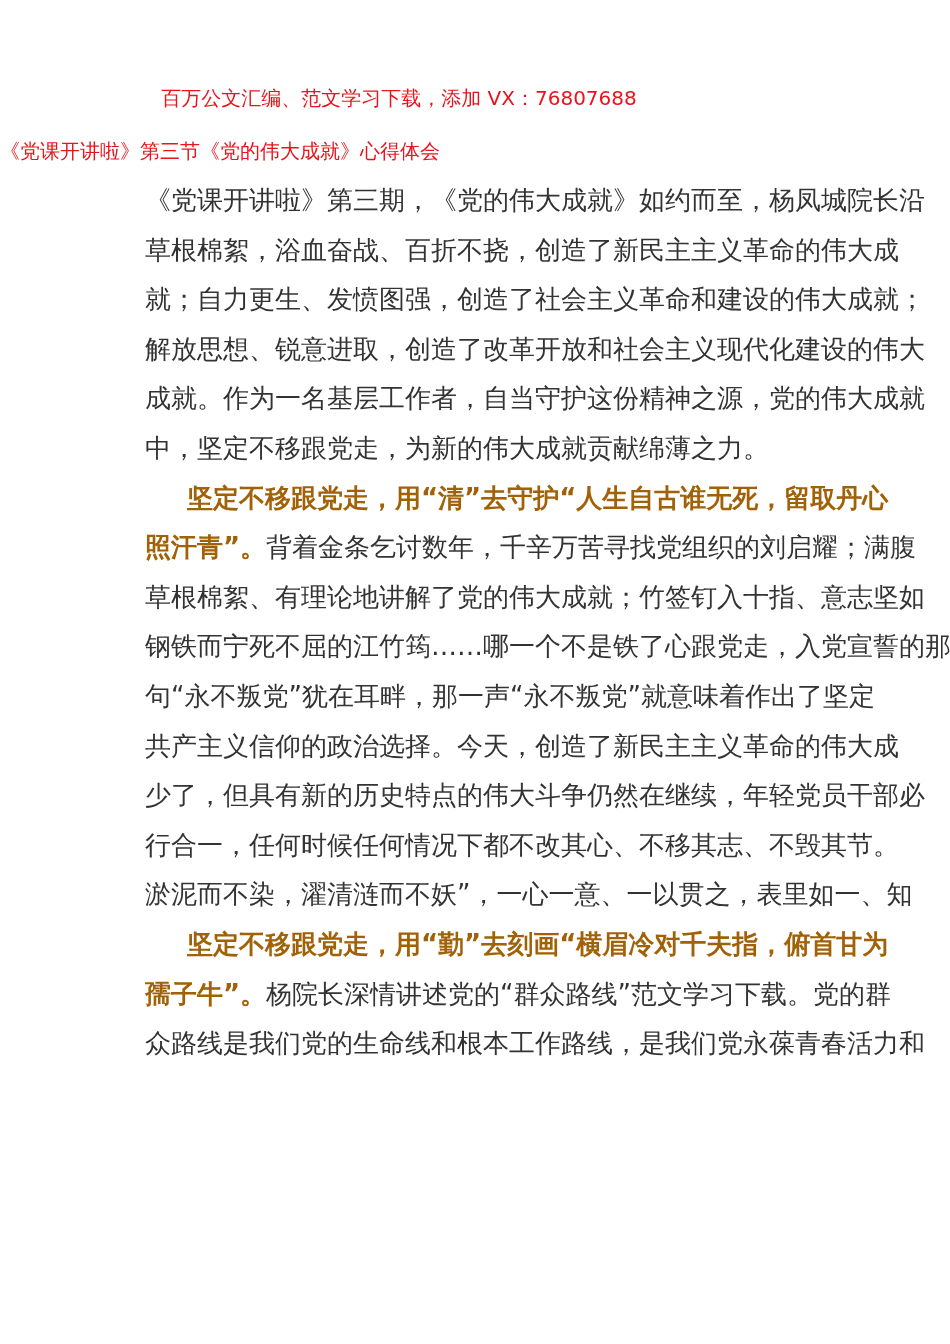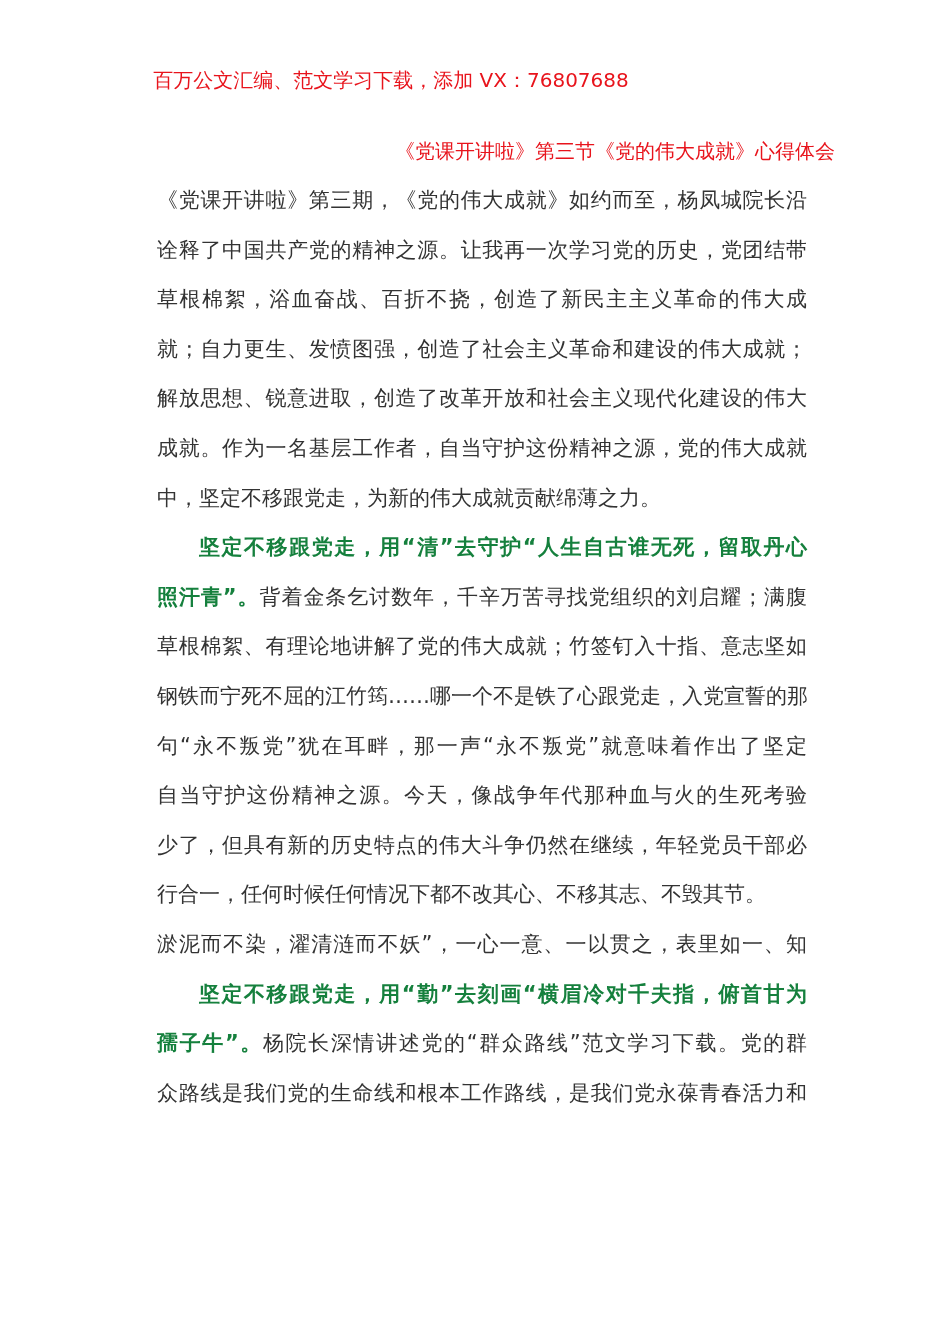--- a/index.html
+++ b/index.html
@@ -1,57 +1,56 @@
 <!DOCTYPE html>
 <html><head>
 <meta charset="utf-8">
 <style>
   html, body { margin: 0; padding: 0; background: #ffffff; }
   body { width: 950px; height: 1344px; overflow: hidden; position: relative;
          font-family: "DejaVu Sans", "Liberation Sans", sans-serif; }
   .page { position: absolute; left: 0; top: 0; width: 950px; height: 1344px; background: #fff; }
-  .header-banner { position: absolute; left: 0; width: 782px; top: 66px; text-align: center;
-                   font-size: 20px; line-height: 28px; color: #e8141c; }
-  .doc-title { position: absolute; left: 0; width: 835px; top: 137px; text-align: right;
+  .header-banner { position: absolute; left: 0; width: 782px; top: 84px; text-align: center;
+                   font-size: 20px; line-height: 28px; color: #e8141c; padding-left: 8px; }
+  .doc-title { position: absolute; left: 0; width: 835px; top: 137px; text-align: left;
                font-size: 20px; line-height: 28px; color: #e8141c; }
   .body { position: absolute; left: 145px; top: 176px; width: 650px; color: #333333;
-          font-size: 21px; line-height: 49.6px; text-align: justify; margin-left: 12px; }
+          font-size: 26px; line-height: 49.6px; text-align: justify; }
   .para { margin: 0; }
-  .bold { font-weight: bold; color: #15803d; }
+  .bold { font-weight: bold; color: #a16207; }
   .line { display: block; white-space: nowrap; text-align: justify; text-align-last: justify; }
   .line.last { text-align-last: left; }
 </style>
 </head>
 <body>
 
 <div class="page">
 
   <div class="header-banner">百万公文汇编、范文学习下载，添加 VX：76807688</div>
 
   <div class="doc-title">《党课开讲啦》第三节《党的伟大成就》心得体会</div>
 
   <div class="body">
 
     <p class="para">
       <span class="line">《党课开讲啦》第三期，《党的伟大成就》如约而至，杨凤城院长沿</span>
-      <span class="line">诠释了中国共产党的精神之源。让我再一次学习党的历史，党团结带</span>
       <span class="line">草根棉絮，浴血奋战、百折不挠，创造了新民主主义革命的伟大成</span>
       <span class="line">就；自力更生、发愤图强，创造了社会主义革命和建设的伟大成就；</span>
       <span class="line">解放思想、锐意进取，创造了改革开放和社会主义现代化建设的伟大</span>
       <span class="line">成就。作为一名基层工作者，自当守护这份精神之源，党的伟大成就</span>
       <span class="line last">中，坚定不移跟党走，为新的伟大成就贡献绵薄之力。</span>
     </p>
 
     <p class="para">
       <span class="line bold" style="padding-left:42px;">坚定不移跟党走，用“清”去守护“人生自古谁无死，留取丹心</span>
       <span class="line"><span class="bold">照汗青”。</span><span>背着金条乞讨数年，千辛万苦寻找党组织的刘启耀；满腹</span></span>
       <span class="line">草根棉絮、有理论地讲解了党的伟大成就；竹签钉入十指、意志坚如</span>
       <span class="line">钢铁而宁死不屈的江竹筠……哪一个不是铁了心跟党走，入党宣誓的那</span>
       <span class="line">句“永不叛党”犹在耳畔，那一声“永不叛党”就意味着作出了坚定</span>
-      <span class="line">自当守护这份精神之源。今天，像战争年代那种血与火的生死考验</span>
+      <span class="line">共产主义信仰的政治选择。今天，创造了新民主主义革命的伟大成</span>
       <span class="line">少了，但具有新的历史特点的伟大斗争仍然在继续，年轻党员干部必</span>
       <span class="line last">行合一，任何时候任何情况下都不改其心、不移其志、不毁其节。</span>
       <span class="line">淤泥而不染，濯清涟而不妖”，一心一意、一以贯之，表里如一、知</span>
     </p>
 
     <p class="para">
       <span class="line bold" style="padding-left:42px;">坚定不移跟党走，用“勤”去刻画“横眉冷对千夫指，俯首甘为</span>
       <span class="line"><span class="bold">孺子牛”。</span><span>杨院长深情讲述党的“群众路线”范文学习下载。党的群</span></span>
       <span class="line">众路线是我们党的生命线和根本工作路线，是我们党永葆青春活力和</span>
     </p>

